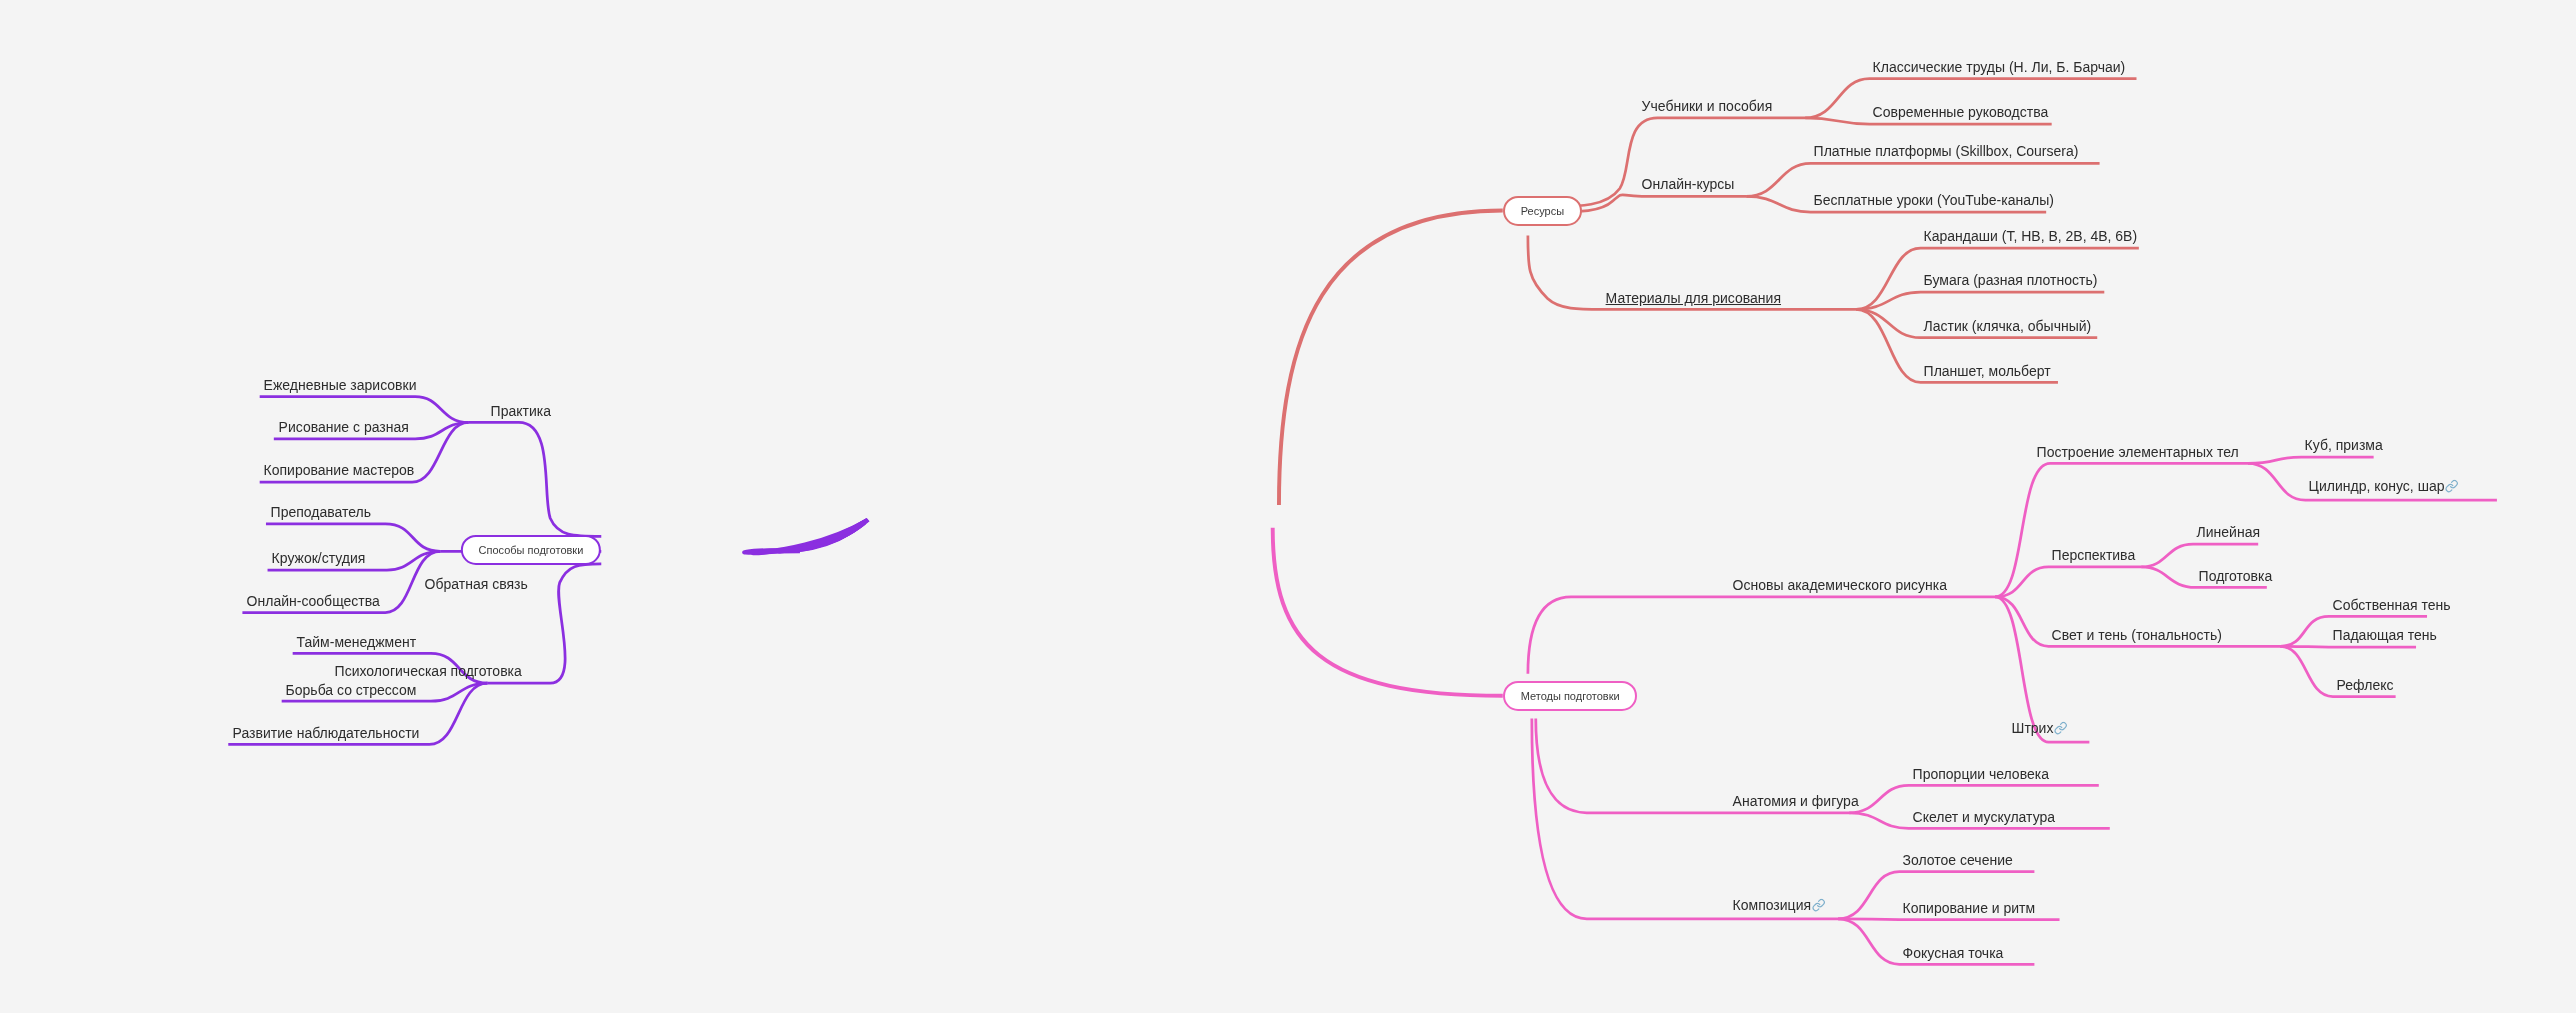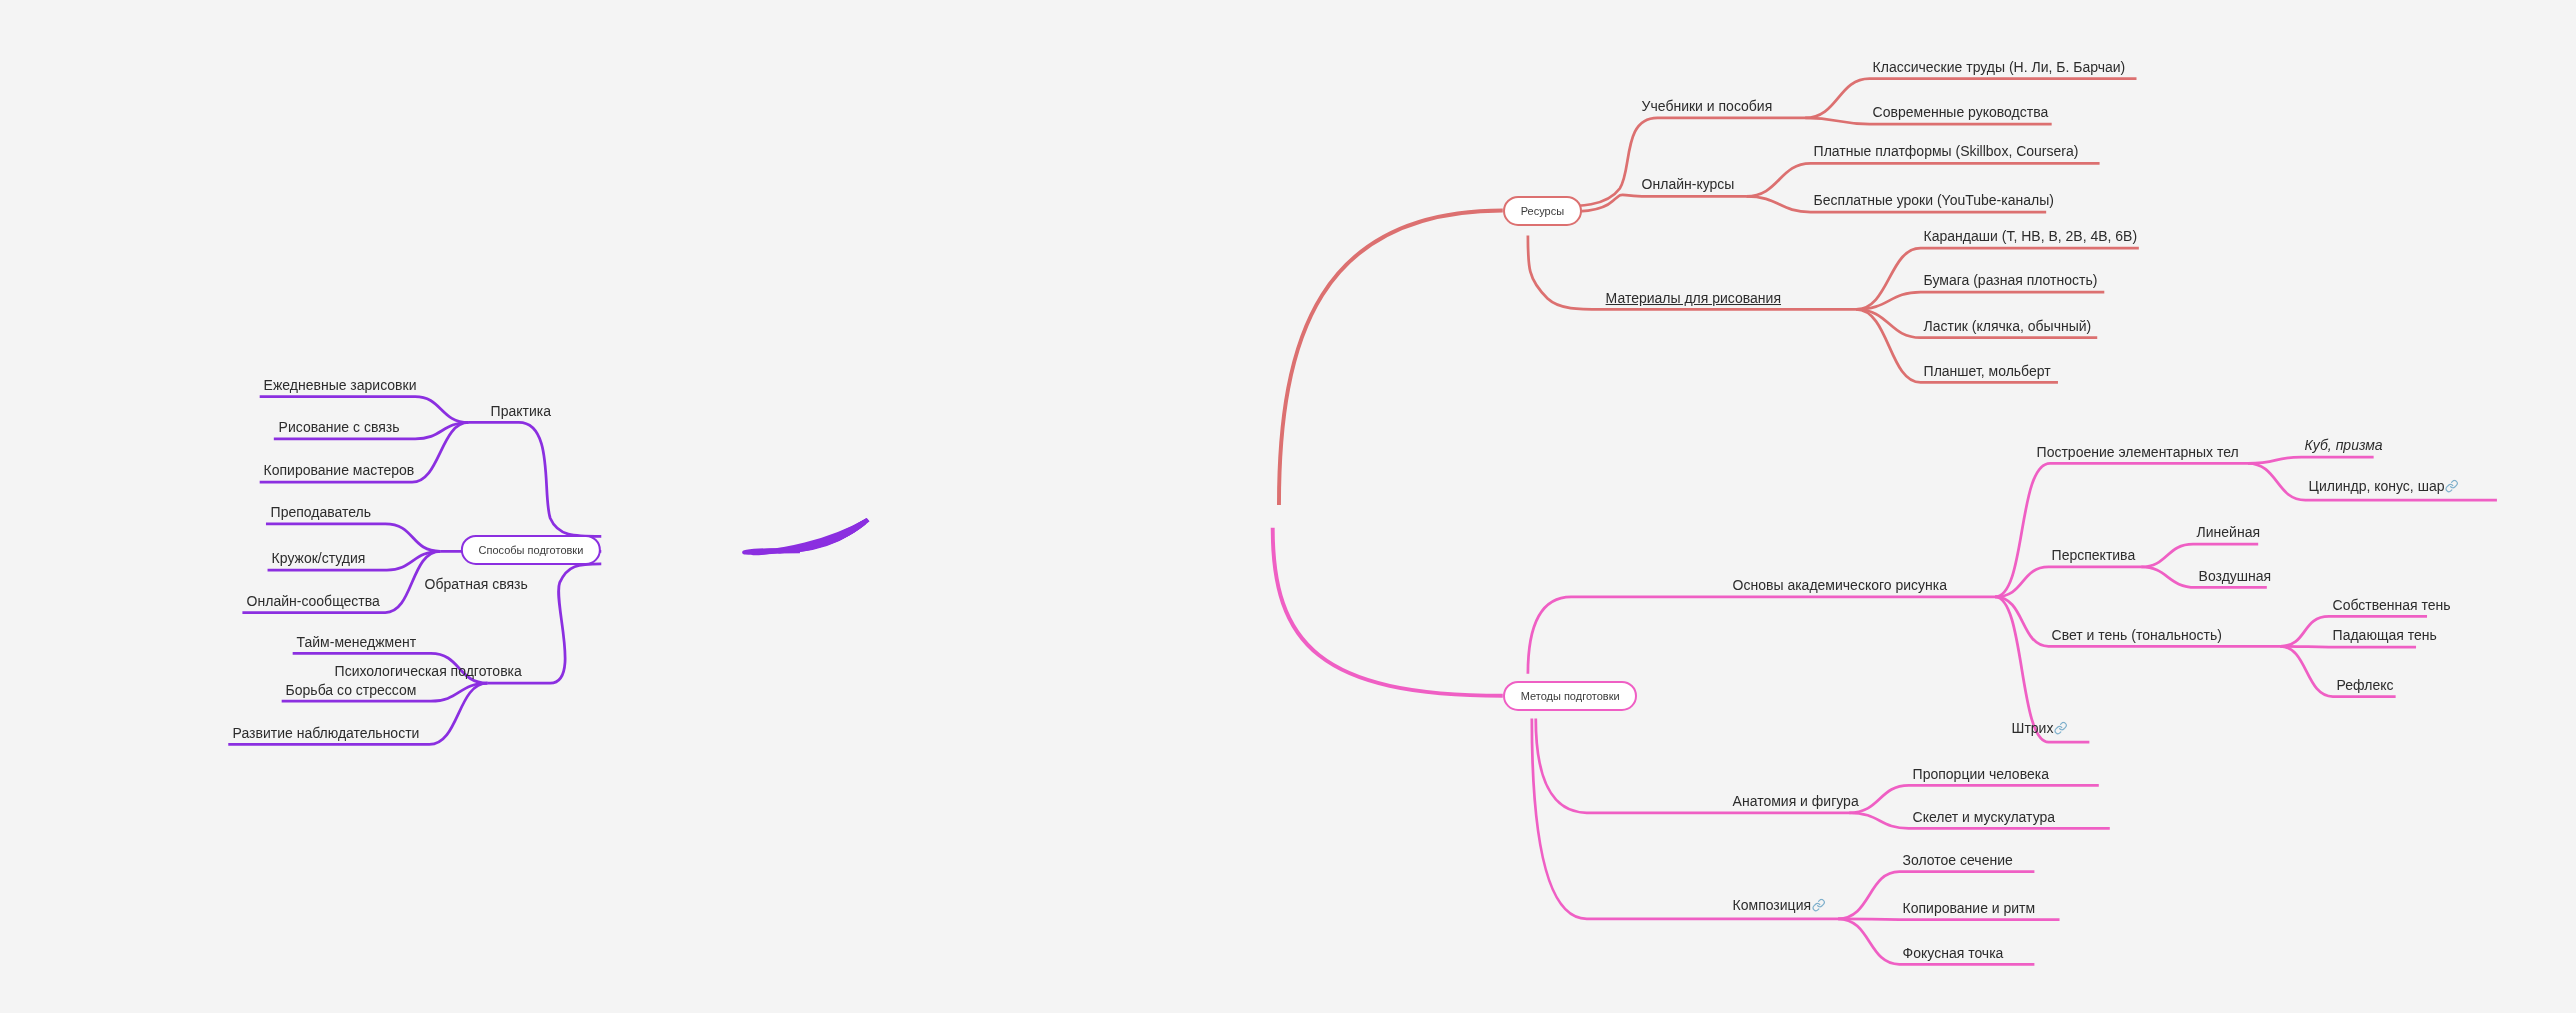--- a/index.html
+++ b/index.html
@@ -189,31 +189,31 @@
 
   <div class="node lbl" style="left:1604px; top:310px;text-decoration:underline;">Материалы для рисования</div>
   <div class="node lbl" style="left:1922px; top:248px;">Карандаши (Т, НВ, В, 2В, 4В, 6В)</div>
   <div class="node lbl" style="left:1922px; top:292px;">Бумага (разная плотность)</div>
   <div class="node lbl" style="left:1922px; top:338px;">Ластик (клячка, обычный)</div>
   <div class="node lbl" style="left:1922px; top:383px;">Планшет, мольберт</div>
 
   <div class="node lbl" style="left:1731px; top:597px;">Основы академического рисунка</div>
 
   <div class="node lbl" style="left:2035px; top:464px;">Построение элементарных тел</div>
-  <div class="node lbl" style="left:2303px; top:457px;font-style:italic;">Куб, призма</div>
+  <div class="node lbl" style="left:2303px; top:457px;">Куб, призма</div>
   <div class="node lbl" style="left:2307px; top:500px;">
     <span>Цилиндр, конус, шар</span><span class="link-icon"><svg width="13.4" height="13.4" viewBox="0 0 24 24" fill="none" stroke="#7fb0cc" stroke-width="2.1" stroke-linecap="round" stroke-linejoin="round">
           <path d="M10 13a5 5 0 0 0 7.54.54l3-3a5 5 0 0 0-7.07-7.07l-1.72 1.71"></path>
           <path d="M14 11a5 5 0 0 0-7.54-.54l-3 3a5 5 0 0 0 7.07 7.07l1.71-1.71"></path>
         </svg></span>
   </div>
 
   <div class="node lbl" style="left:2050px; top:567px;">Перспектива</div>
   <div class="node lbl" style="left:2195px; top:544px;">Линейная</div>
-  <div class="node lbl" style="left:2197px; top:588px;">Воздушная</div>
+  <div class="node lbl" style="left:2197px; top:588px;">Подготовка</div>
 
   <div class="node lbl" style="left:2050px; top:647px;">Свет и тень (тональность)</div>
   <div class="node lbl" style="left:2331px; top:617px;">Собственная тень</div>
   <div class="node lbl" style="left:2331px; top:647px;">Падающая тень</div>
   <div class="node lbl" style="left:2335px; top:697px;">Рефлекс</div>
 
   <div class="node lbl" style="left:2010px; top:742px;">
     <span>Штрих</span><span class="link-icon"><svg width="13.4" height="13.4" viewBox="0 0 24 24" fill="none" stroke="#7fb0cc" stroke-width="2.1" stroke-linecap="round" stroke-linejoin="round">
           <path d="M10 13a5 5 0 0 0 7.54.54l3-3a5 5 0 0 0-7.07-7.07l-1.72 1.71"></path>
           <path d="M14 11a5 5 0 0 0-7.54-.54l-3 3a5 5 0 0 0 7.07 7.07l1.71-1.71"></path>
@@ -229,21 +229,21 @@
           <path d="M10 13a5 5 0 0 0 7.54.54l3-3a5 5 0 0 0-7.07-7.07l-1.72 1.71"></path>
           <path d="M14 11a5 5 0 0 0-7.54-.54l-3 3a5 5 0 0 0 7.07 7.07l1.71-1.71"></path>
         </svg></span>
   </div>
   <div class="node lbl" style="left:1901px; top:872px;">Золотое сечение</div>
   <div class="node lbl" style="left:1901px; top:920px;">Копирование и ритм</div>
   <div class="node lbl" style="left:1901px; top:965px;">Фокусная точка</div>
 
   <div class="node lbl" style="left:489px; top:423px;">Практика</div>
   <div class="node lbl" style="left:262px; top:397px;">Ежедневные зарисовки</div>
-  <div class="node lbl" style="left:277px; top:439px;">Рисование с связь</div>
+  <div class="node lbl" style="left:277px; top:439px;">Рисование с разная</div>
   <div class="node lbl" style="left:262px; top:482px;">Копирование мастеров</div>
 
   <div class="node lbl" style="left:423px; top:551px;margin-top:45px;">Обратная связь</div>
   <div class="node lbl" style="left:269px; top:524px;">Преподаватель</div>
   <div class="node lbl" style="left:270px; top:570px;">Кружок/студия</div>
   <div class="node lbl" style="left:245px; top:613px;">Онлайн-сообщества</div>
 
   <div class="node lbl" style="left:333px; top:683px;">Психологическая подготовка</div>
   <div class="node lbl" style="left:295px; top:654px;">Тайм-менеджмент</div>
   <div class="node lbl" style="left:284px; top:702px;">Борьба со стрессом</div>

